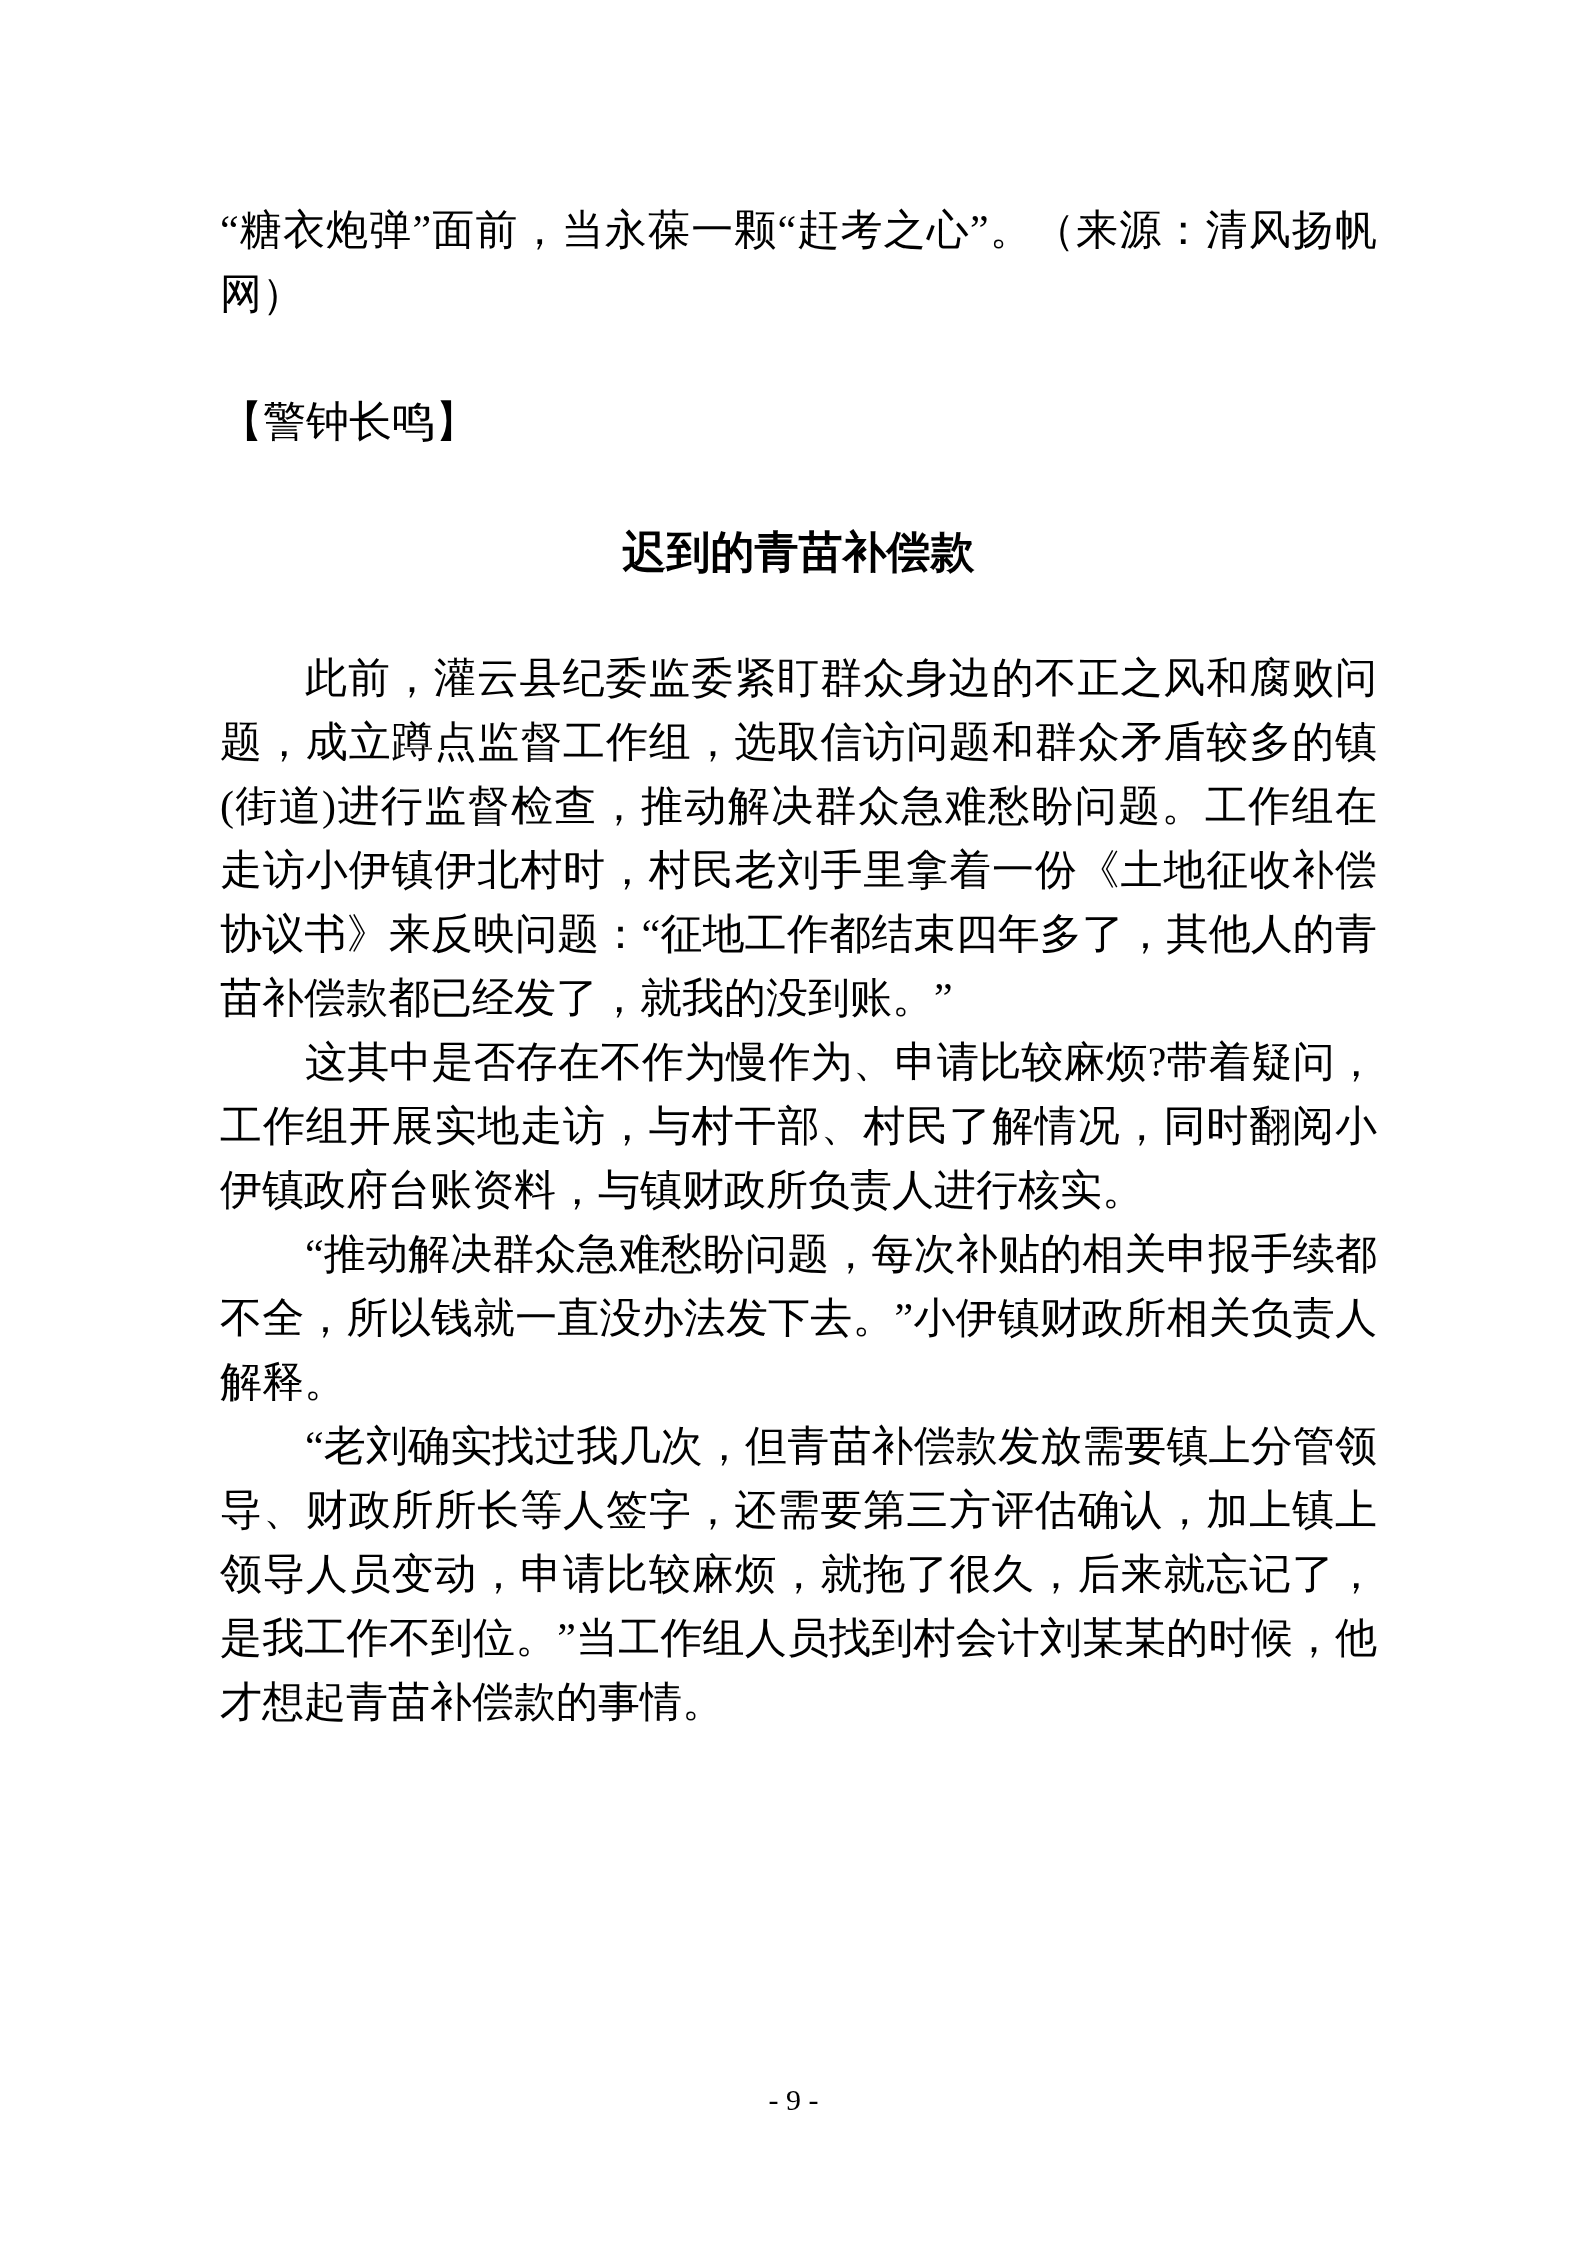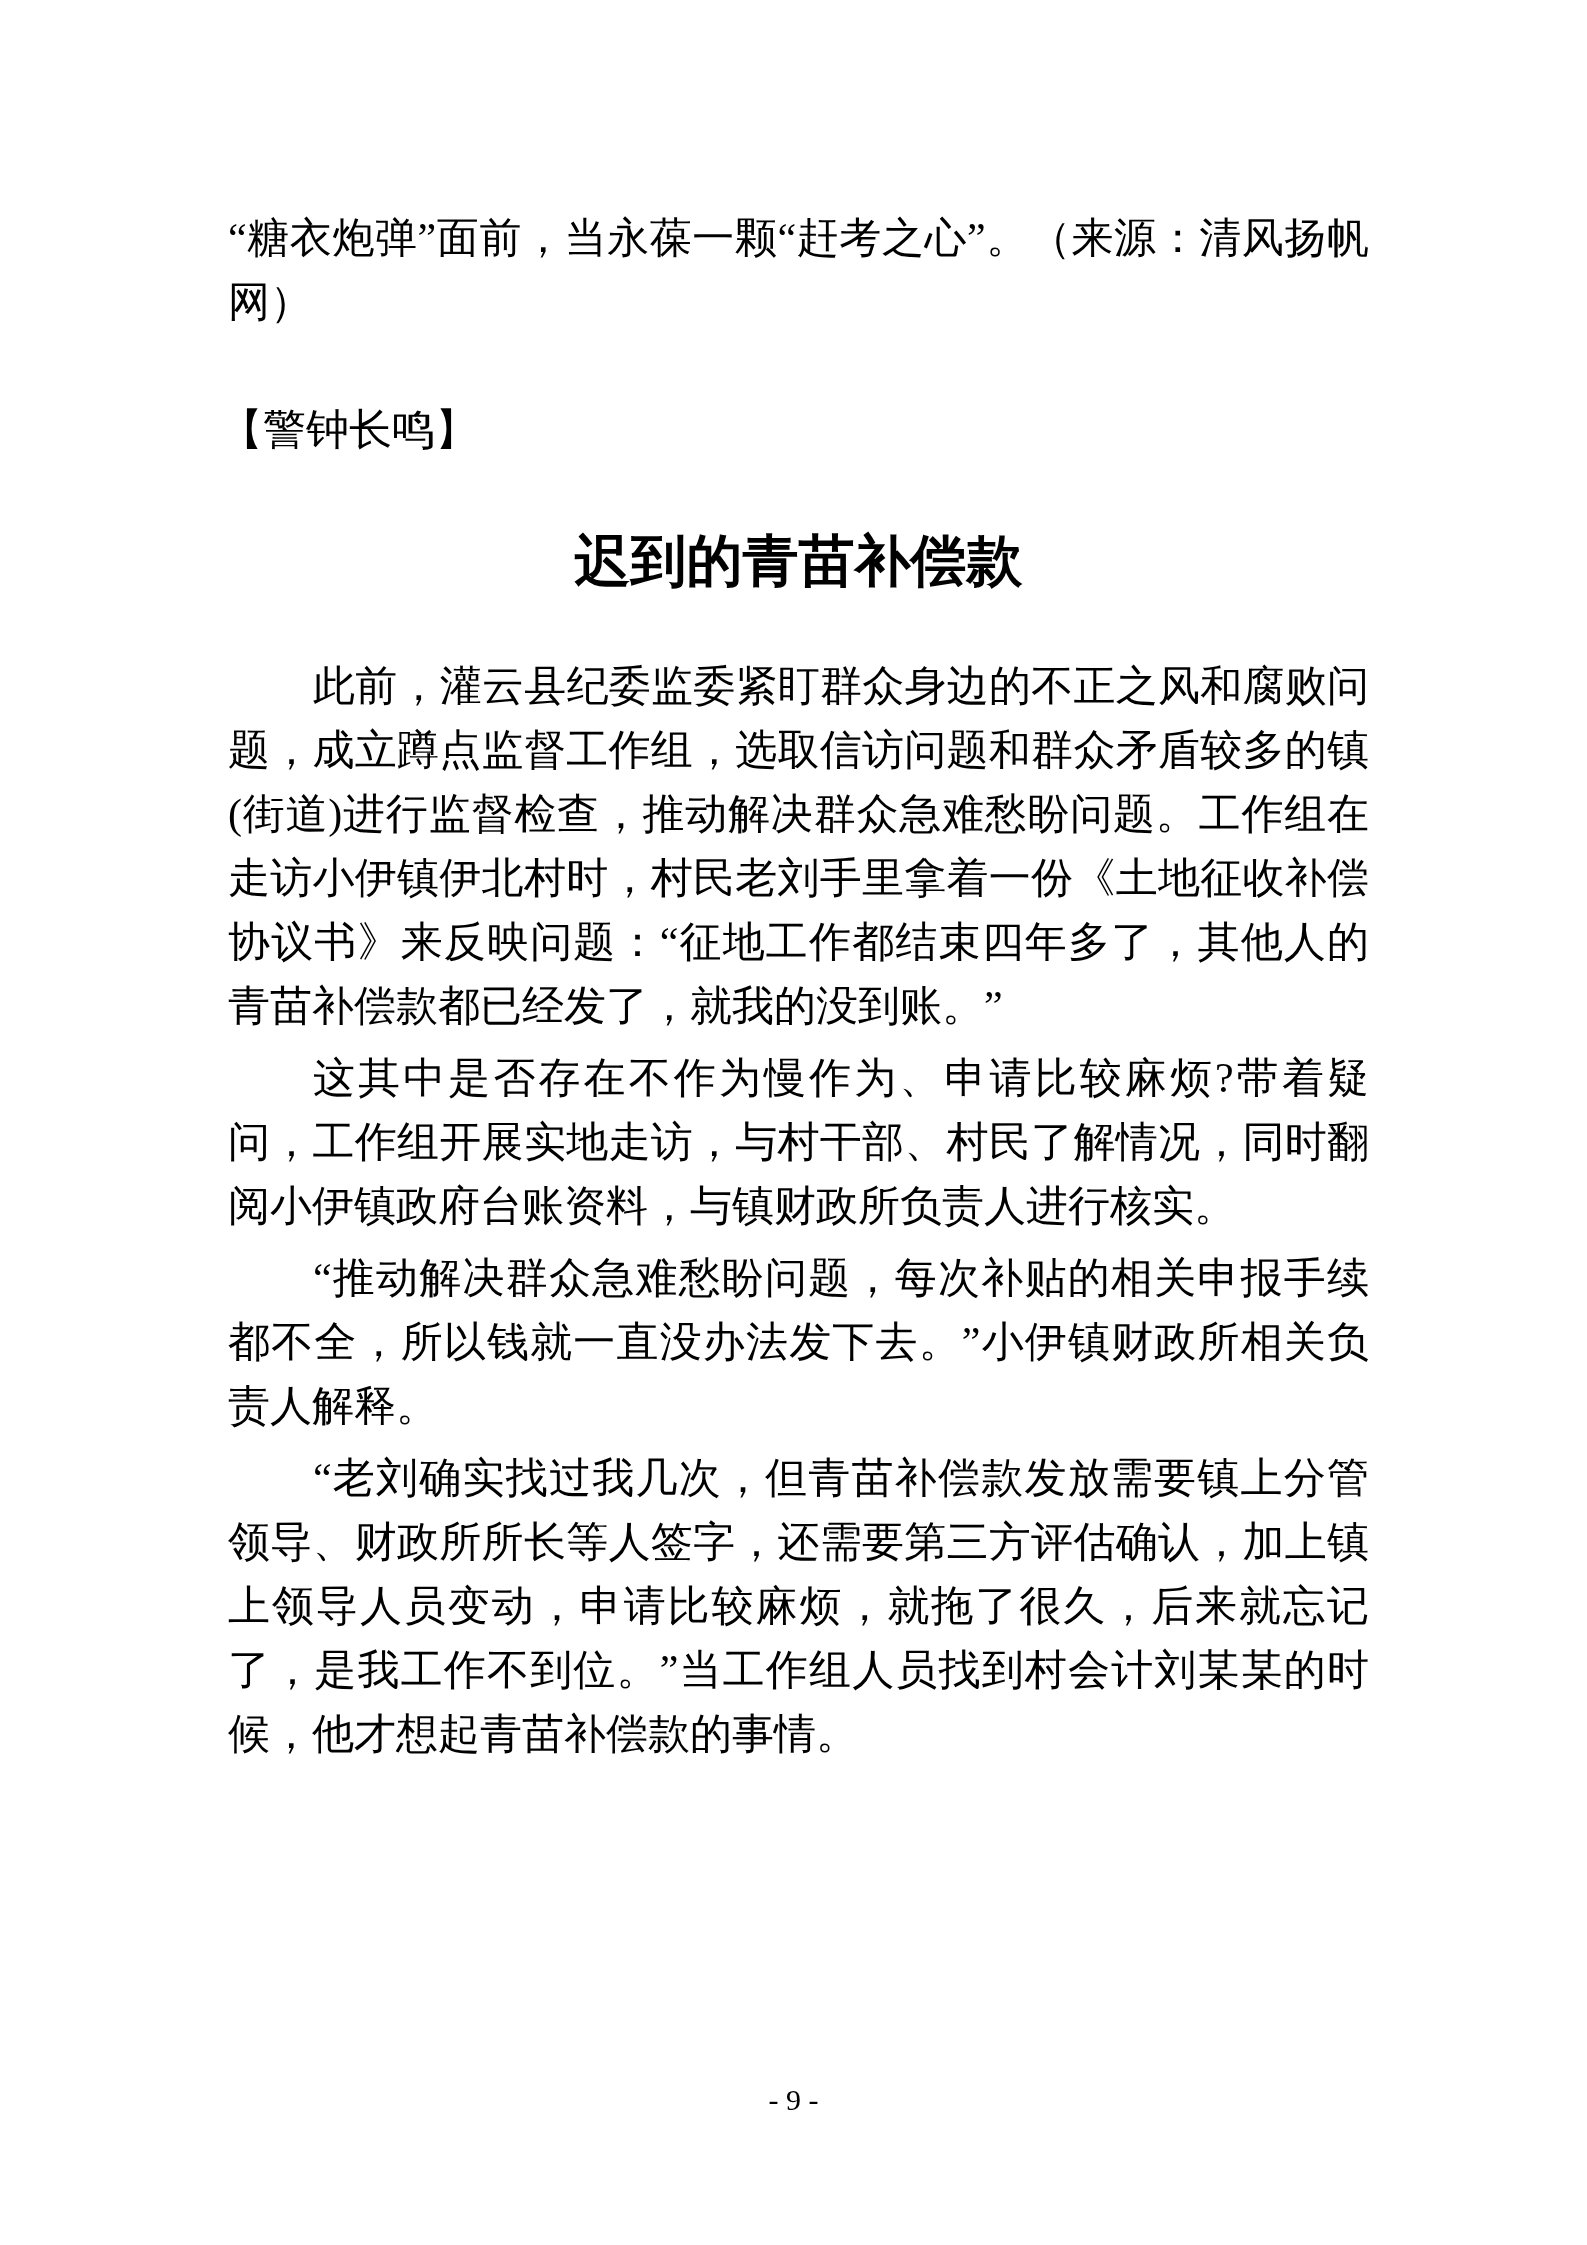--- a/index.html
+++ b/index.html
@@ -21,35 +21,35 @@
     left: 220px;
     top: 198px;
     width: 1157px;
   }
   .body-text {
     font-size: 42px;
     line-height: 64px;
     text-align: justify;
     text-justify: inter-character;
     word-break: break-all;
-    margin: 8px;
+    margin: 0;
     color: #000000;
   }
   .continuation {
     text-indent: 0;
   }
   .section-header {
     font-size: 43px;
     line-height: 64px;
     font-weight: normal;
     margin: 64px 0 0 0;
     text-align: left;
   }
   .article-title {
-    font-size: 56px;
+    font-size: 44px;
     line-height: 66px;
     font-weight: bold;
     text-align: center;
     margin: 66px 0 60px 0;
   }
   .indent {
     text-indent: 85px;
   }
   .page-footer {
     position: absolute;

